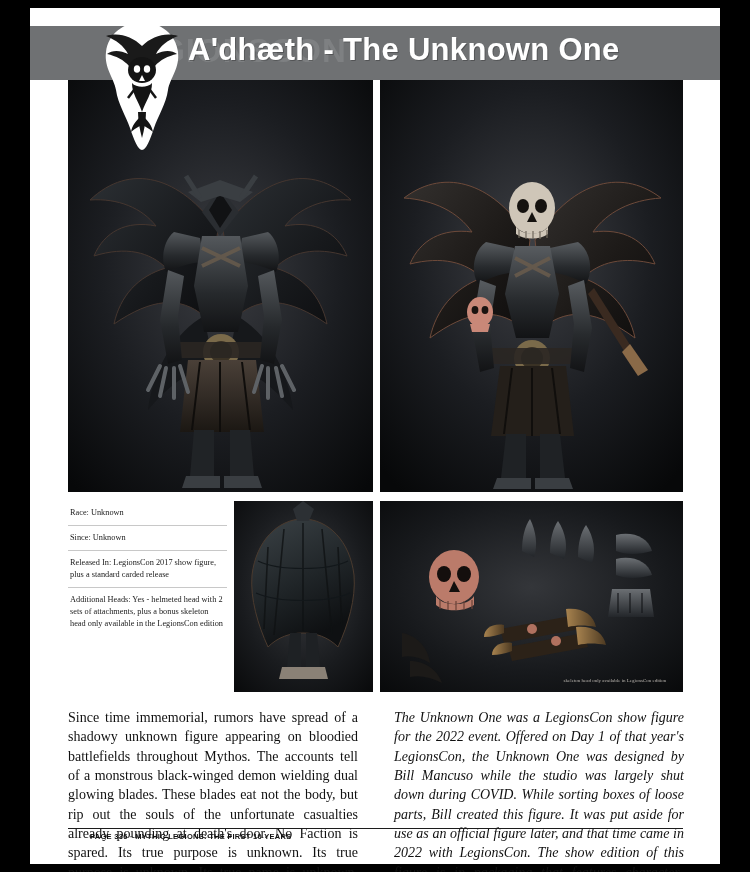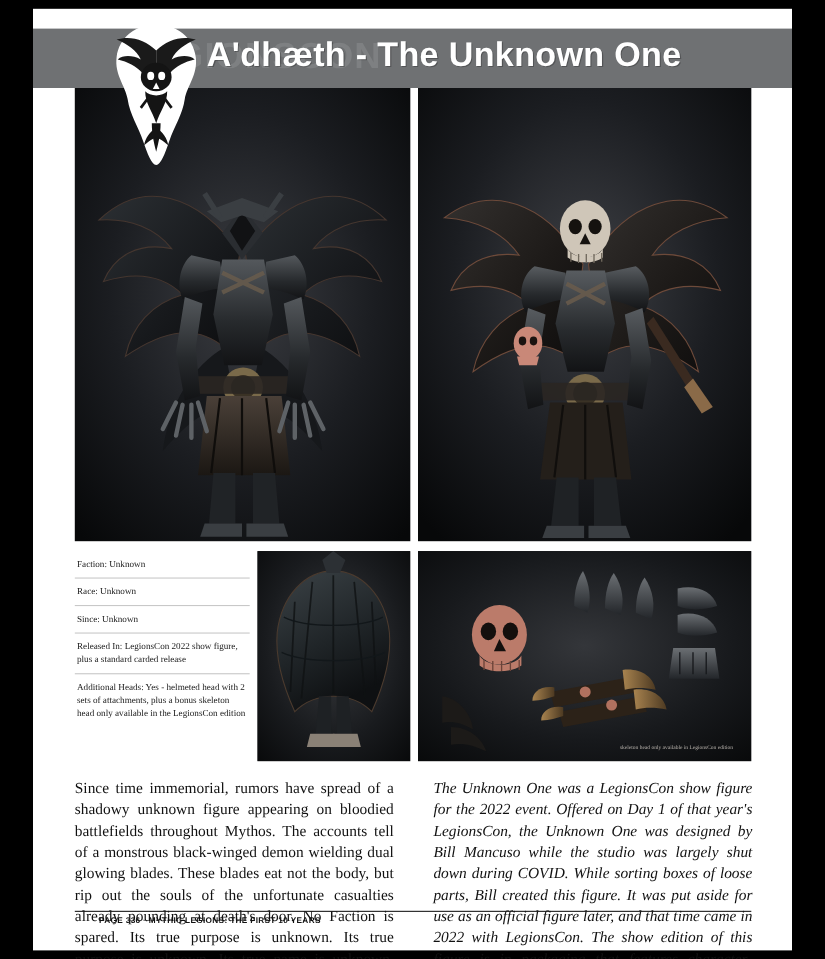--- a/index.html
+++ b/index.html
@@ -297,30 +297,27 @@
 
       <path d="M126 354 L121 398 L146 398 L146 354 Z" fill="#1f2225"></path>
       <path d="M180 354 L185 398 L160 398 L160 354 Z" fill="#1f2225"></path>
       <path d="M117 398 L151 398 L151 409 L113 409 Z" fill="#3a3e42"></path>
       <path d="M189 398 L155 398 L155 409 L193 409 Z" fill="#3a3e42"></path>
     </svg>
   </div>
 
   <div class="specs">
     <div class="spec-row">
-      <span class="spec-label">Faction: Unknown</span>
-    </div>
-    <div class="spec-row">
       <span class="spec-label">Race: Unknown</span>
     </div>
     <div class="spec-row">
       <span class="spec-label">Since: Unknown</span>
     </div>
     <div class="spec-row">
-      <span class="spec-label">Released In: LegionsCon 2022 show figure, plus a standard carded release</span>
+      <span class="spec-label">Released In: LegionsCon 2017 show figure, plus a standard carded release</span>
     </div>
     <div class="spec-row">
       <span class="spec-label">Additional Heads: Yes - helmeted head with 2 sets of attachments, plus a bonus skeleton head only available in the LegionsCon edition</span>
     </div>
   </div>
 
   <div class="photo photo-bat">
     <svg viewBox="0 0 139 191" width="139" height="191" preserveAspectRatio="none">
       <defs>
         <radialGradient id="bgB" cx="50%" cy="45%" r="75%">

